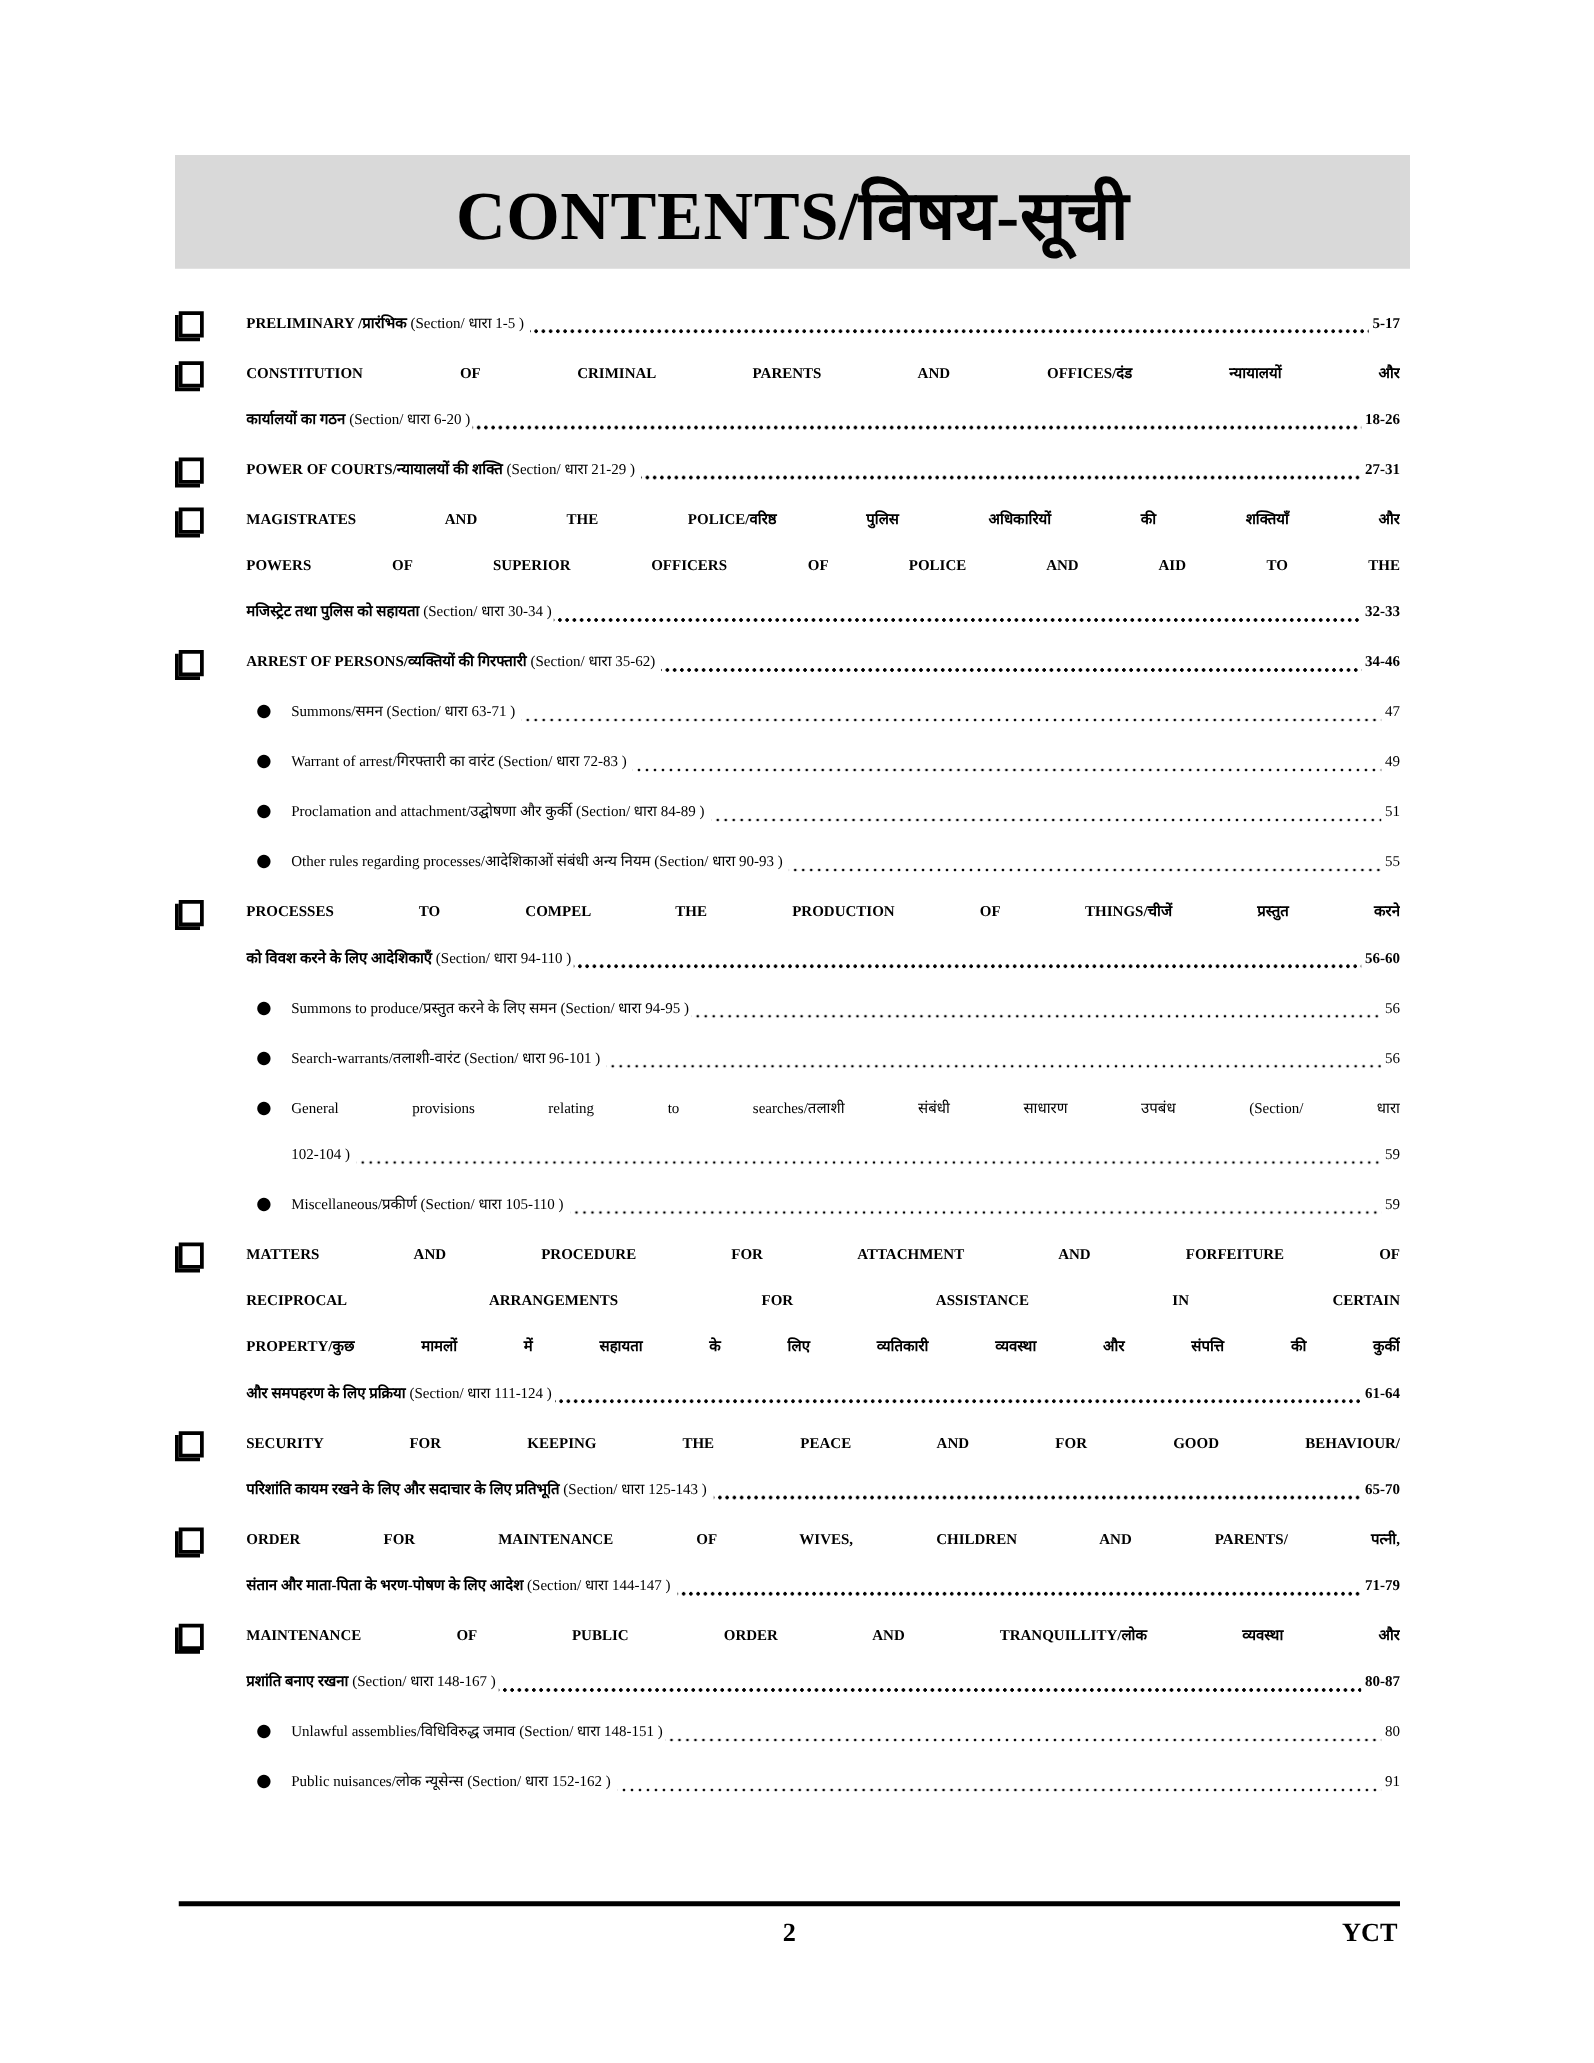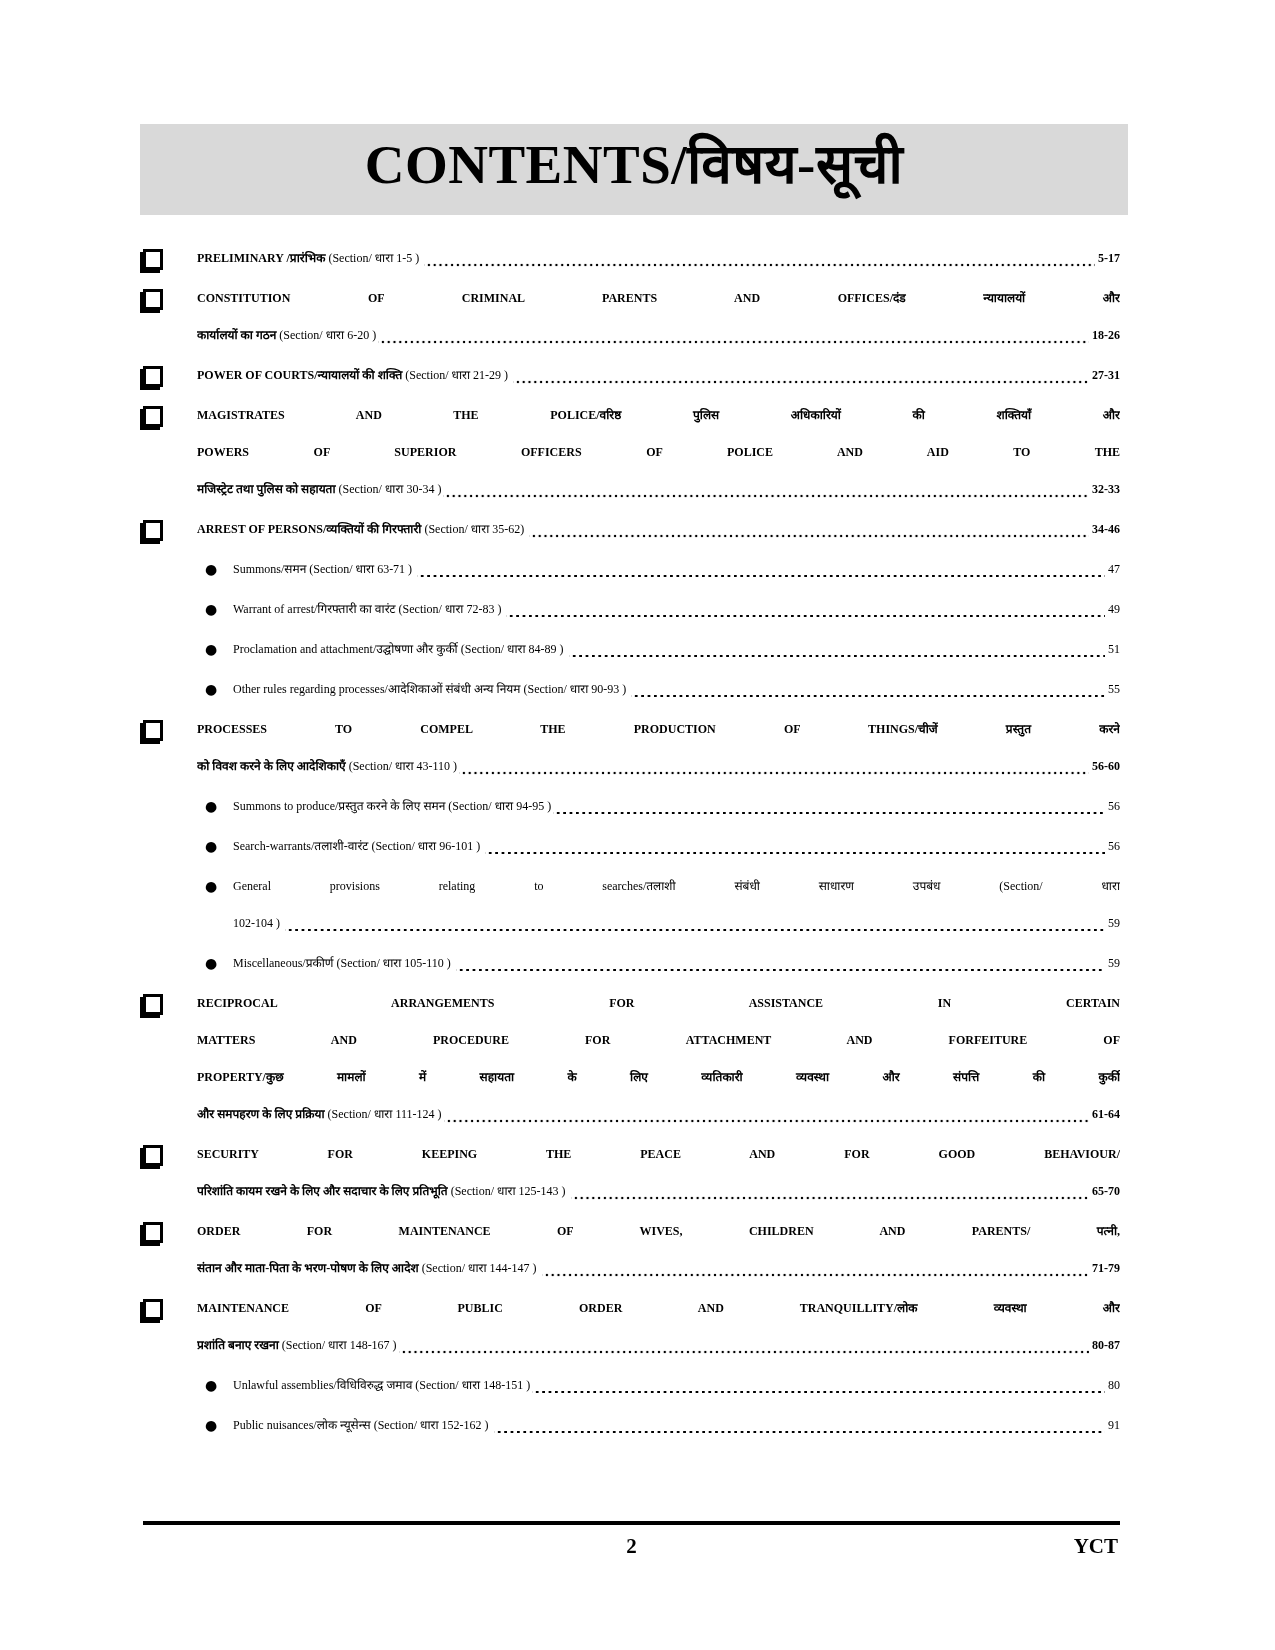--- a/index.html
+++ b/index.html
@@ -6,21 +6,21 @@
   body {
     width: 1275px; height: 1650px;
     background: #ffffff; color: #000;
     position: relative; overflow: hidden;
     font-family: "Liberation Serif", "DejaVu Sans", serif;
   }
   .banner {
     position: absolute; top: 124px; left: 140px;
     width: 988px; height: 91px;
     background: #d9d9d9;
-    display: flex; justify-content: center;
+    display: flex; align-items: center; justify-content: center;
   }
   .banner .title {
     font-size: 55px; font-weight: bold; letter-spacing: 0.5px;
     white-space: nowrap;
   }
   .toc {
     position: absolute; top: 240px; left: 143px; width: 977px;
   }
   .entry { display: flex; margin-bottom: 3px; }
   .marker-col { flex: none; width: 54px; box-sizing: border-box; padding-top: 9px; }
@@ -182,21 +182,21 @@
       </div>
     </div>
     <div class="entry chapter">
       <div class="marker-col">
         <span class="checkbox"></span>
       </div>
       <div class="content">
         <div class="preline">PROCESSES TO COMPEL THE PRODUCTION OF THINGS/चीजें प्रस्तुत करने</div>
         <div class="endline">
           <span class="lead">को विवश करने के लिए आदेशिकाएँ</span>
-          <span class="section-ref"> (Section/ धारा 43-110 )</span>
+          <span class="section-ref"> (Section/ धारा 94-110 )</span>
           <span class="leader"></span>
           <span class="page-num">56-60</span>
         </div>
       </div>
     </div>
     <div class="entry item">
       <div class="marker-col"><span class="bullet-glyph">●</span></div>
       <div class="content">
         <div class="endline">
           <span class="lead">Summons to produce/प्रस्तुत करने के लिए समन</span>
@@ -238,22 +238,22 @@
           <span class="leader"></span>
           <span class="page-num">59</span>
         </div>
       </div>
     </div>
     <div class="entry chapter">
       <div class="marker-col">
         <span class="checkbox"></span>
       </div>
       <div class="content">
+        <div class="preline">MATTERS AND PROCEDURE FOR ATTACHMENT AND FORFEITURE OF</div>
         <div class="preline">RECIPROCAL ARRANGEMENTS FOR ASSISTANCE IN CERTAIN</div>
-        <div class="preline">MATTERS AND PROCEDURE FOR ATTACHMENT AND FORFEITURE OF</div>
         <div class="preline">PROPERTY/कुछ मामलों में सहायता के लिए व्यतिकारी व्यवस्था और संपत्ति की कुर्की</div>
         <div class="endline">
           <span class="lead">और समपहरण के लिए प्रक्रिया</span>
           <span class="section-ref"> (Section/ धारा 111-124 )</span>
           <span class="leader"></span>
           <span class="page-num">61-64</span>
         </div>
       </div>
     </div>
     <div class="entry chapter">

